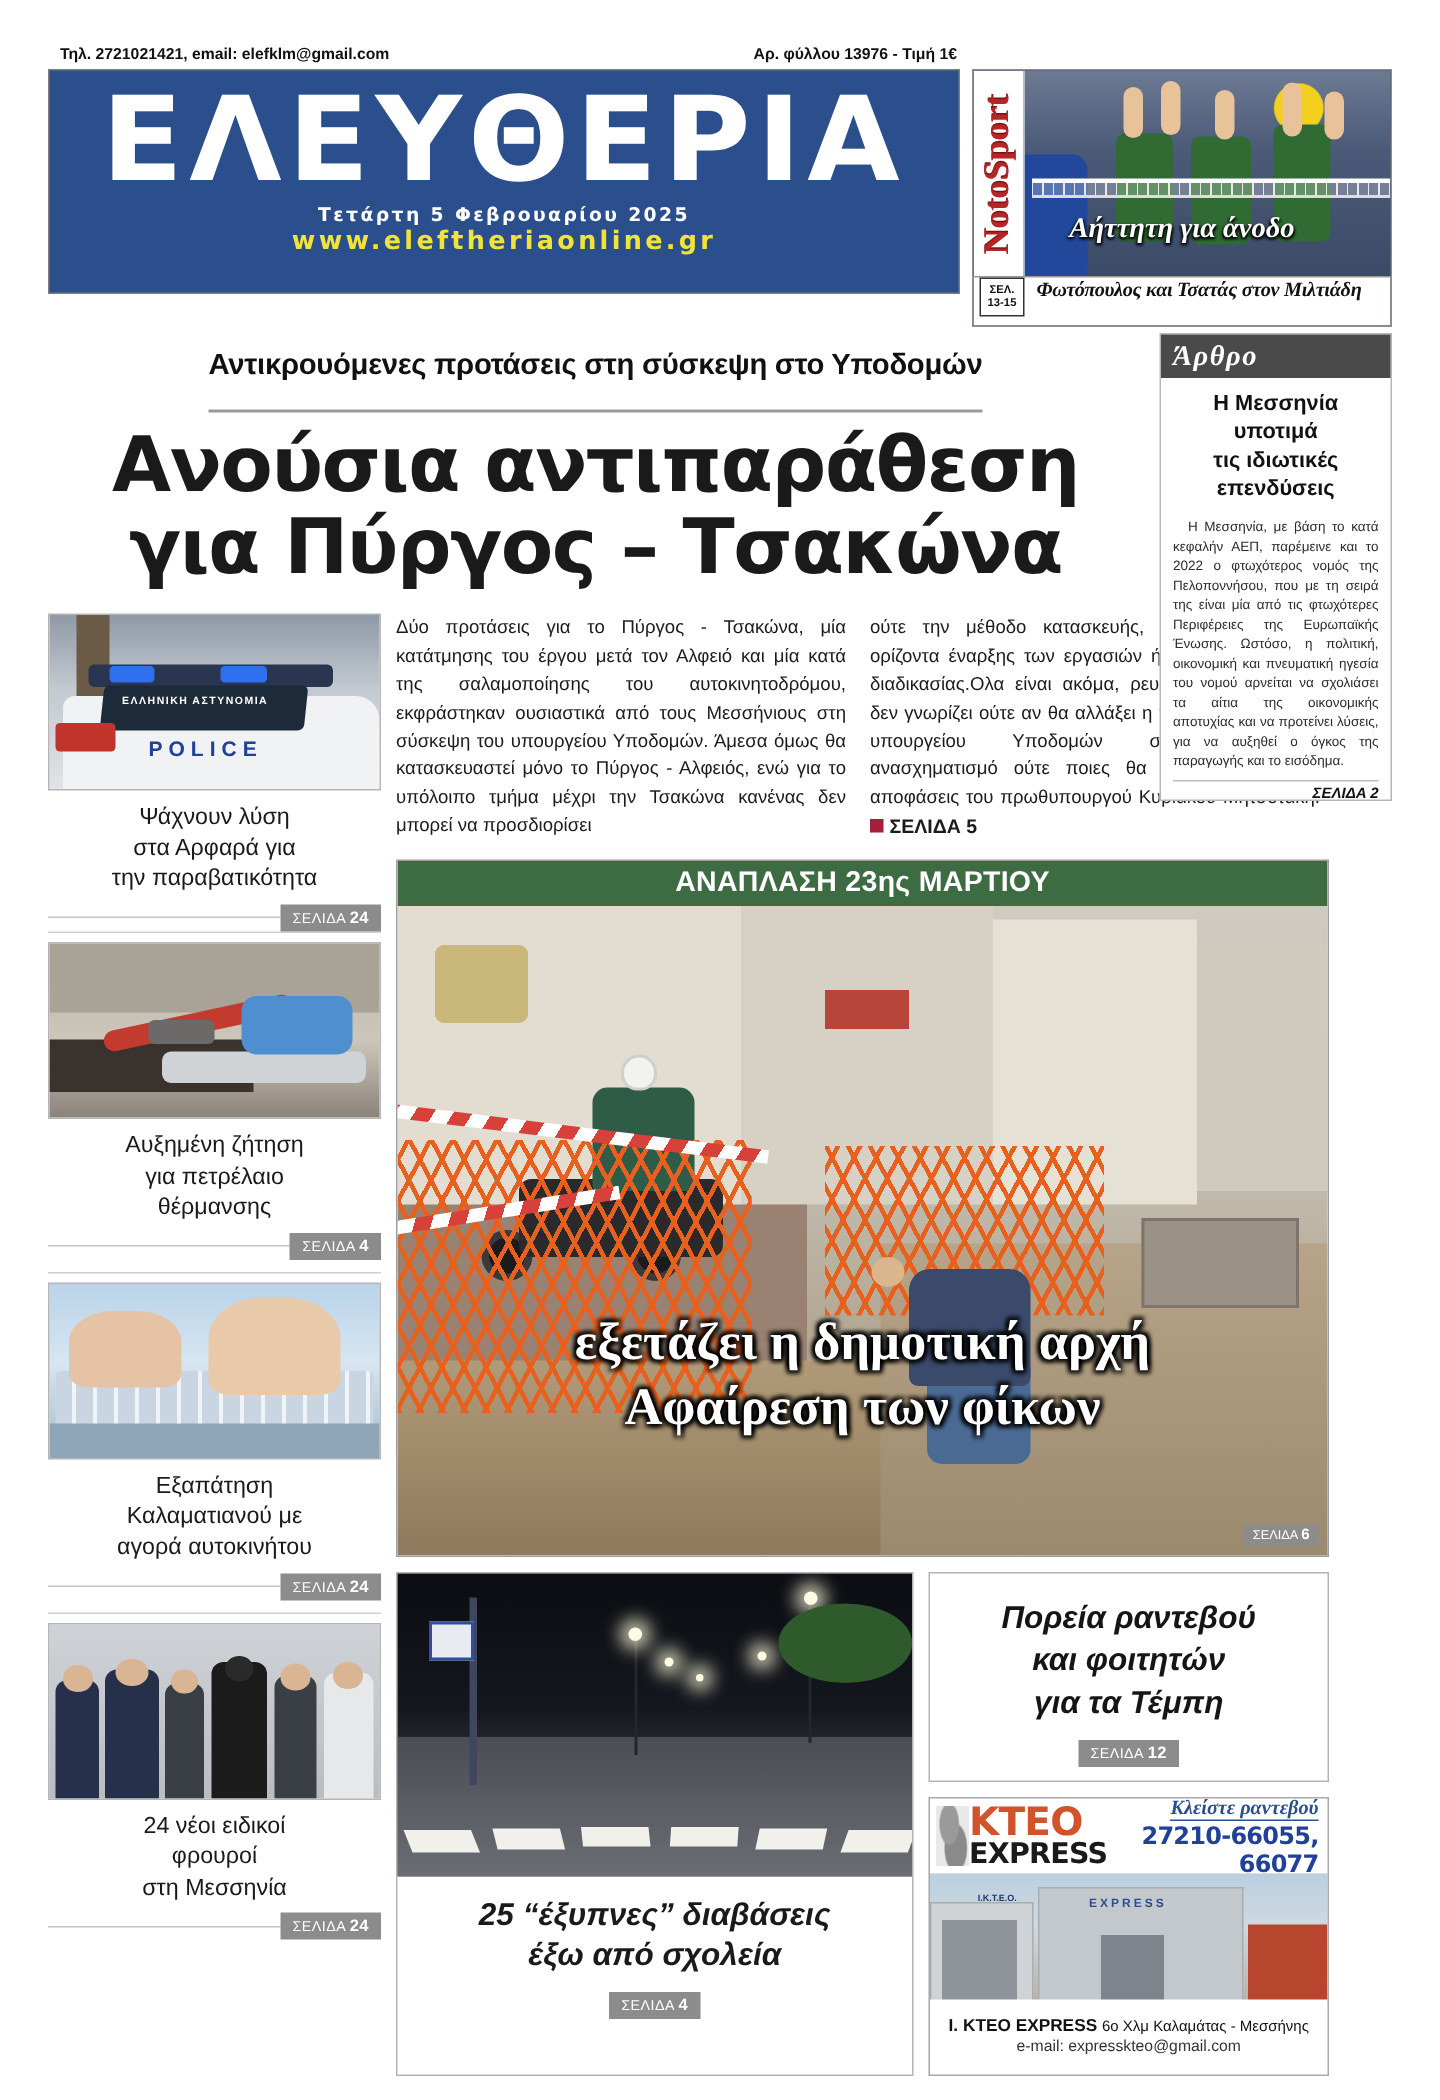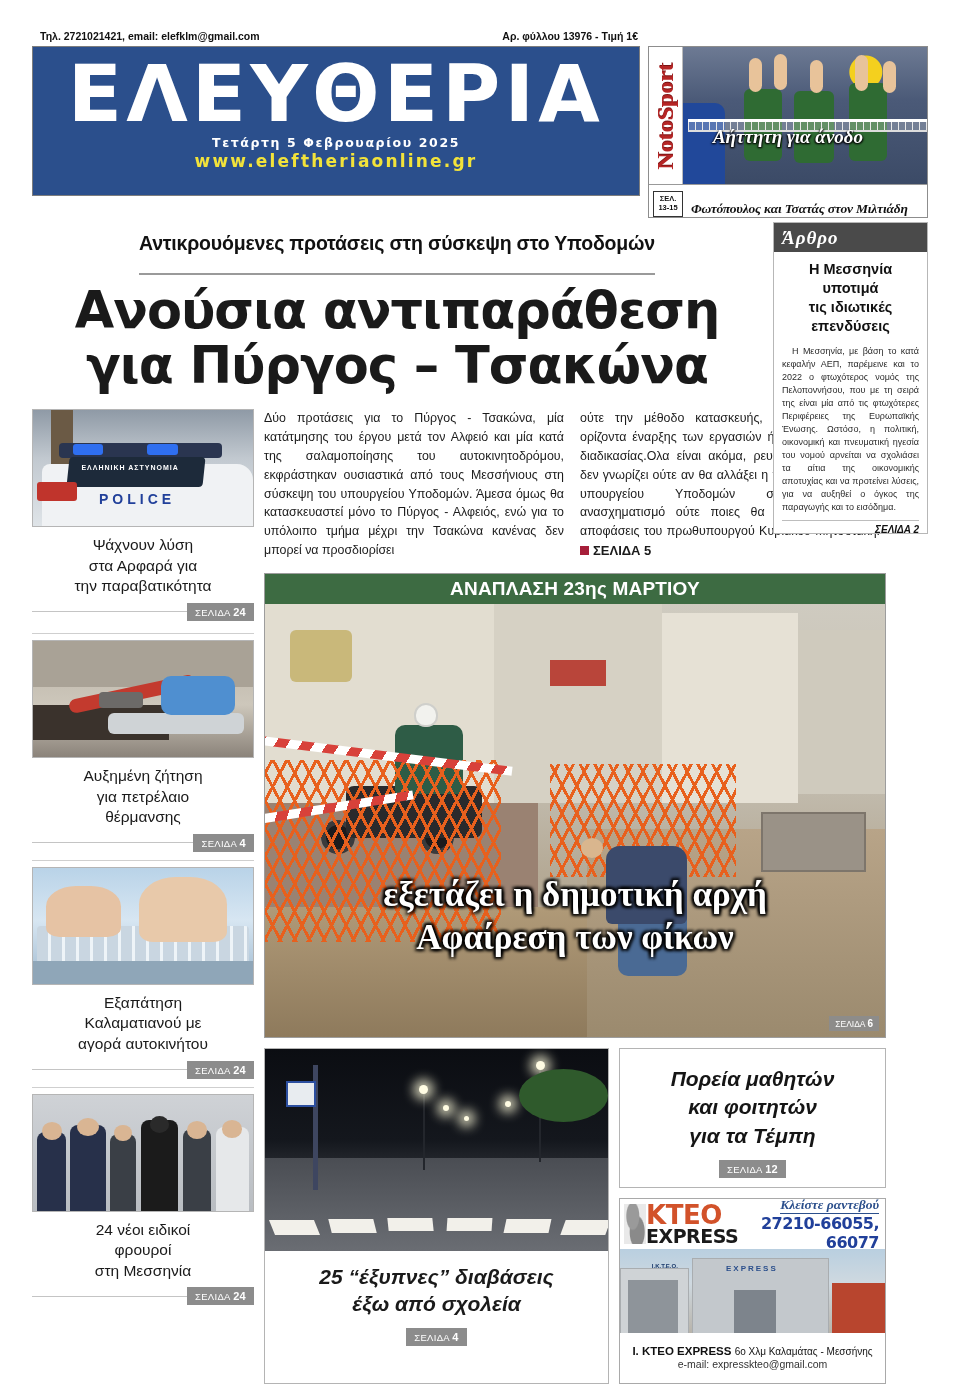--- a/index.html
+++ b/index.html
@@ -73,41 +73,41 @@
   }
   .ns-player { position:absolute; background:#2f6b33; border-radius:6px; }
   .ns-arm { position:absolute; background:#e8c39a; border-radius:7px; }
   .ns-net {
     position:absolute; left:14%; right:0; top:52%; height:13px;
     background: repeating-linear-gradient(90deg,#e9e9e9 0 1px, rgba(255,255,255,.25) 1px 7px);
     border-top: 3px solid #fff; border-bottom: 2px solid #ddd;
   }
   .ns-bluep { position:absolute; left:2%; top:40%; width:70px; height:95px; background:#21489a; border-radius:10px; }
   .ns-title {
-    position:absolute; left:0; right:0; top:79px;
+    position:absolute; left:0; right:0; top:95px;
     text-align:center; color:#fff;
     font-size: 19px; font-weight: 700; font-style: italic;
     font-family: "Liberation Serif", serif;
     text-shadow: 1px 1px 2px #000, -1px 1px 2px #000;
   }
   .ns-logo {
     position:absolute; left:0; top:0; width:34px; height:139px;
     background:#ffffff; border-right:1px solid #bbb;
     display:flex; align-items:center; justify-content:center;
   }
   .ns-logo span {
     transform: rotate(-90deg); white-space: nowrap;
     font-family:"Liberation Serif", serif;
     font-size:24px; font-weight:700; color:#b52626;
     text-shadow: 1px 0 0 #7a1414;
   }
   .ns-strip {
     position:absolute; left:0; right:0; bottom:0; height:33px;
     background:#ffffff; border-top:1px solid #999;
-    display:flex; align-items:flex-end; gap:8px; padding-left:4px;
+    display:flex; align-items:flex-start; gap:8px; padding-left:4px;
   }
   .ns-badge {
     width:30px; height:26px; border:1px solid #333;
     font-size:7.5px; font-weight:700; color:#111;
     display:flex; flex-direction:column; align-items:center; justify-content:center;
     line-height:1.15; flex:0 0 auto;
   }
   .ns-strip-text {
     font-size:13.5px; font-weight:700; font-style:italic; color:#111;
     font-family:"Liberation Serif", serif; letter-spacing:-0.2px;
@@ -419,21 +419,21 @@
         </div>
         <div class="page-badge-row">
           <div class="badge-rule"></div>
           <div class="page-badge">
             <span>ΣΕΛΙΔΑ</span>
             <b>24</b>
           </div>
         </div>
       </div>
 
-      <div class="teaser" style="margin-top:12px;">
+      <div class="teaser" style="margin-top:0;">
         <div class="teaser-photo sc-oil">
           <div class="ph wall"></div>
           <div class="ph dark"></div>
           <div class="ph pipe"></div>
           <div class="ph hose"></div>
           <div class="ph nozz"></div>
           <div class="ph glove"></div>
         </div>
         <div class="teaser-cap">
           <div>Αυξημένη ζήτηση</div>
@@ -586,21 +586,21 @@
               <span>ΣΕΛΙΔΑ</span>
               <b>4</b>
             </div>
           </div>
         </div>
 
         <div class="rcol">
 
           <div class="poreia">
             <div class="poreia-txt">
-              <div>Πορεία μαθητών</div>
+              <div>Πορεία ραντεβού</div>
               <div>και φοιτητών</div>
               <div>για τα Τέμπη</div>
             </div>
             <div class="poreia-badge-row">
               <div class="page-badge">
                 <span>ΣΕΛΙΔΑ</span>
                 <b>12</b>
               </div>
             </div>
           </div>

